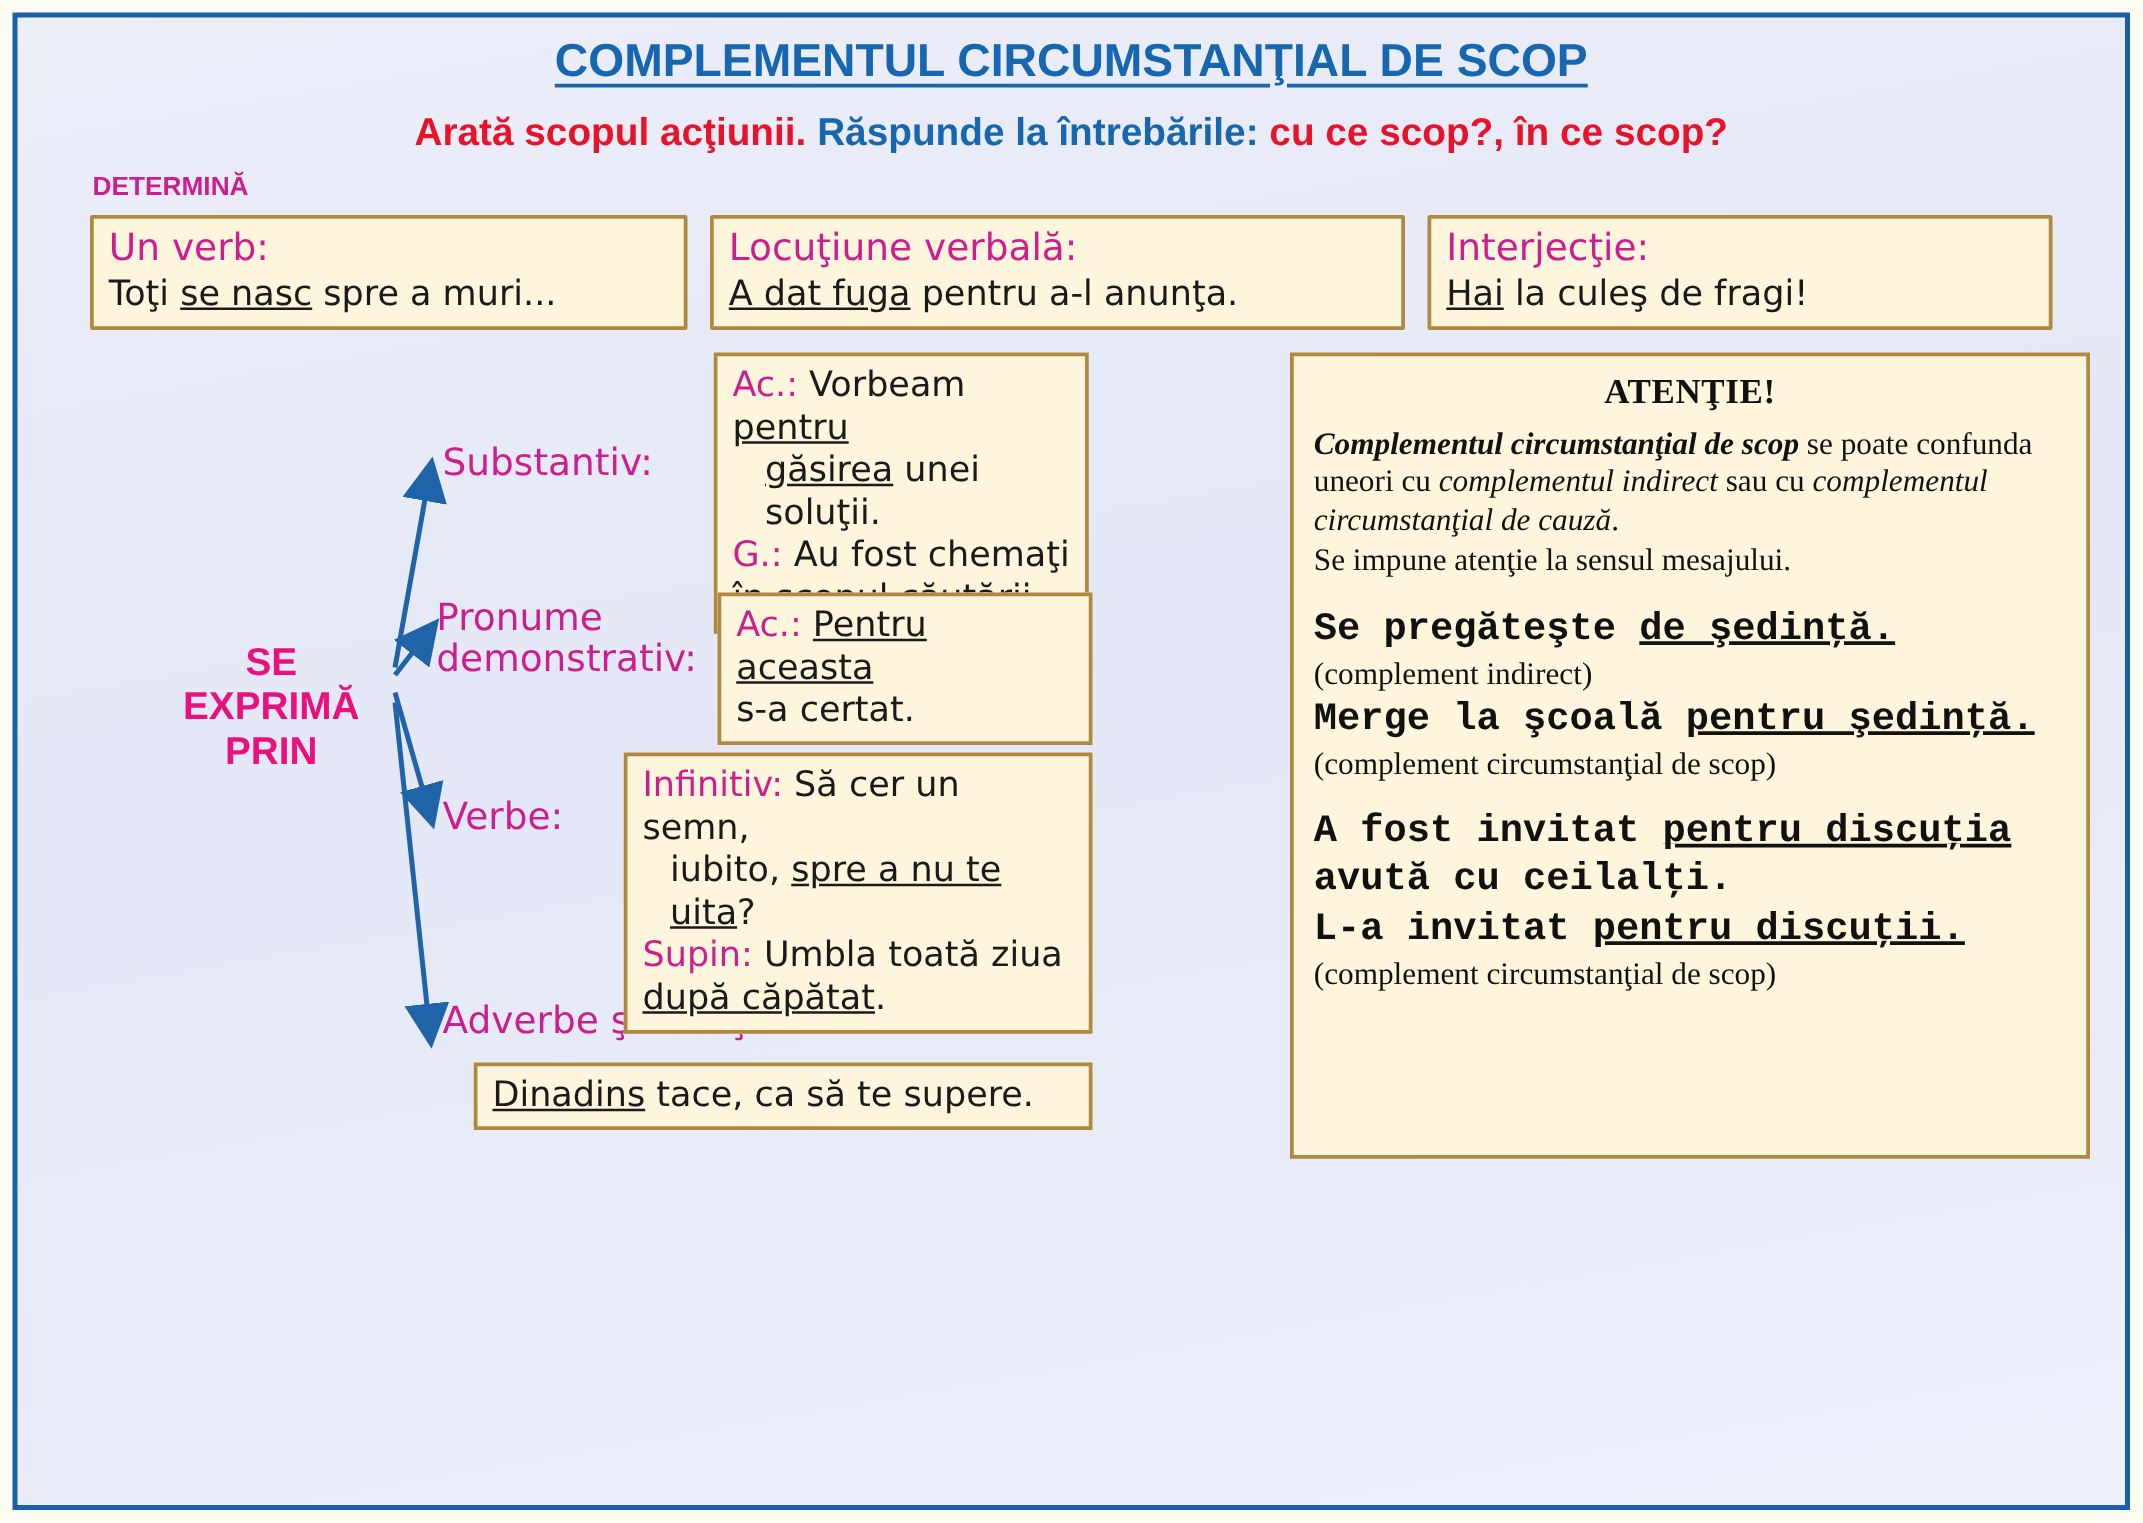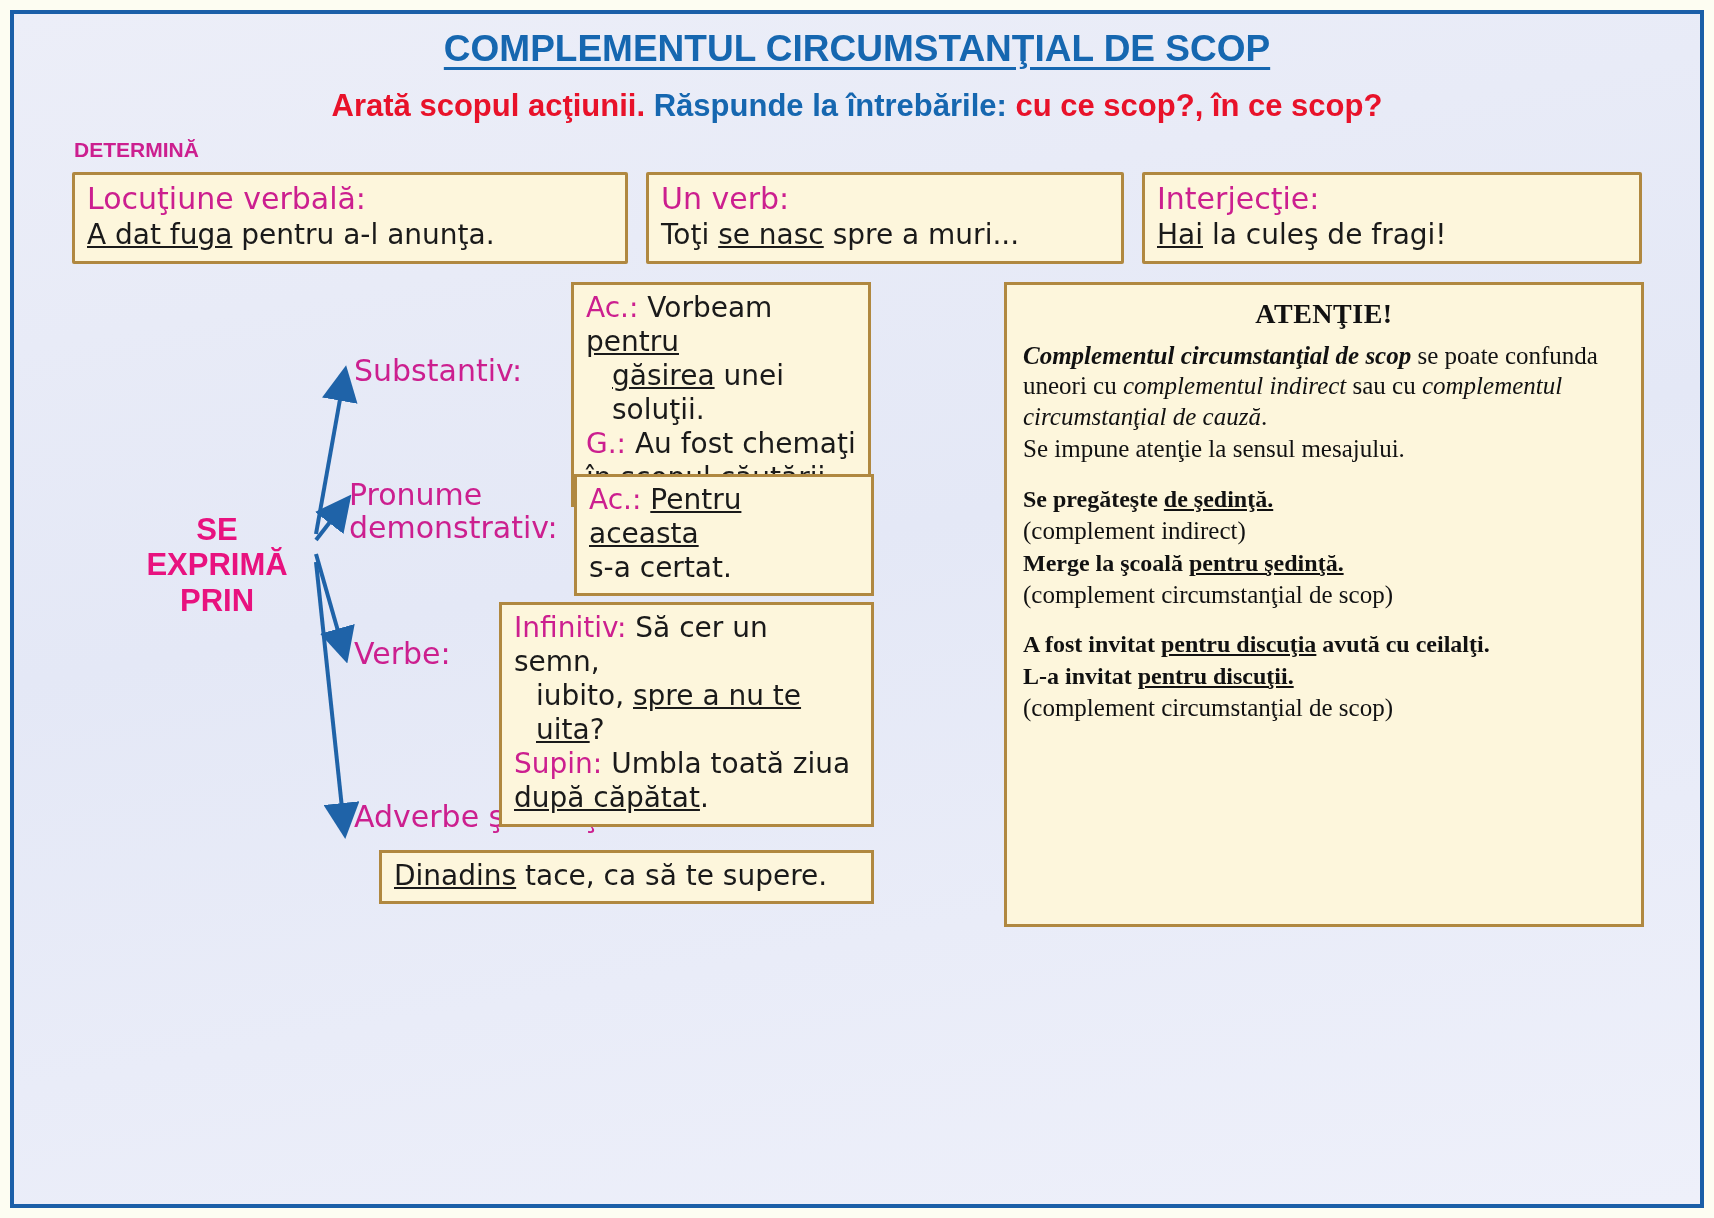--- a/index.html
+++ b/index.html
@@ -157,21 +157,21 @@
   }
   .exbox .tag { color: #cc1f8f; }
   .box-subst { left: 527px; top: 0px;   width: 300px; }
   .box-pron  { left: 530px; top: 192px; width: 300px; }
   .box-verbe { left: 455px; top: 320px; width: 375px; }
   .box-adv   { left: 335px; top: 568px; width: 495px; }
 
   
   .attention {
     position: absolute;
-    left: 960px;
+    left: 988px;
     top: 0;
     width: 640px;
     height: 645px;
     border: 3px solid #b08840;
     background: #fdf6dc;
     box-sizing: border-box;
     padding: 10px 16px;
     font-family: "Liberation Serif", serif;
     font-size: 25px;
     line-height: 1.22;
@@ -182,22 +182,22 @@
     text-align: center;
     font-size: 28px;
     font-family: "Liberation Serif", serif;
     font-weight: bold;
     letter-spacing: 0.5px;
   }
   .attention p { margin: 0 0 2px 0; }
   .attention .it { font-style: italic; }
   .attention .bolditalic { font-weight: bold; font-style: italic; }
   .attention .hand {
-    font-family: Liberation Serif, serif;
-    font-size: 24px;
+    font-family: Liberation Mono, monospace;
+    font-size: 31px;
     font-weight: bold;
   }
   .attention .gap { height: 18px; }
 </style>
 </head>
 <body>
 
 <div class="poster">
   <div class="frame">
 
@@ -206,27 +206,27 @@
 
     <div class="tagline">
       <span class="red">Arată scopul acţiunii.</span>
       <span class="blue">Răspunde la întrebările:</span>
       <span class="red">cu ce scop?, în ce scop?</span>
     </div>
 
     <div class="determina">DETERMINĂ</div>
 
     <div class="toprow">
+      <div class="vbox box1">
+        <div class="head">Un verb:</div>
+        <div class="ex"><span>Toţi </span><u class="u">se nasc</u><span> spre a muri...</span></div>
+      </div>
       <div class="vbox box2">
         <div class="head">Locuţiune verbală:</div>
         <div class="ex"><span></span><u class="u">A dat fuga</u><span> pentru a-l anunţa.</span></div>
-      </div>
-      <div class="vbox box1">
-        <div class="head">Un verb:</div>
-        <div class="ex"><span>Toţi </span><u class="u">se nasc</u><span> spre a muri...</span></div>
       </div>
       <div class="vbox box3">
         <div class="head">Interjecţie:</div>
         <div class="ex"><span></span><u class="u">Hai</u><span> la culeş de fragi!</span></div>
       </div>
     </div>
 
     <div class="main">
 
       <div class="left-col">

